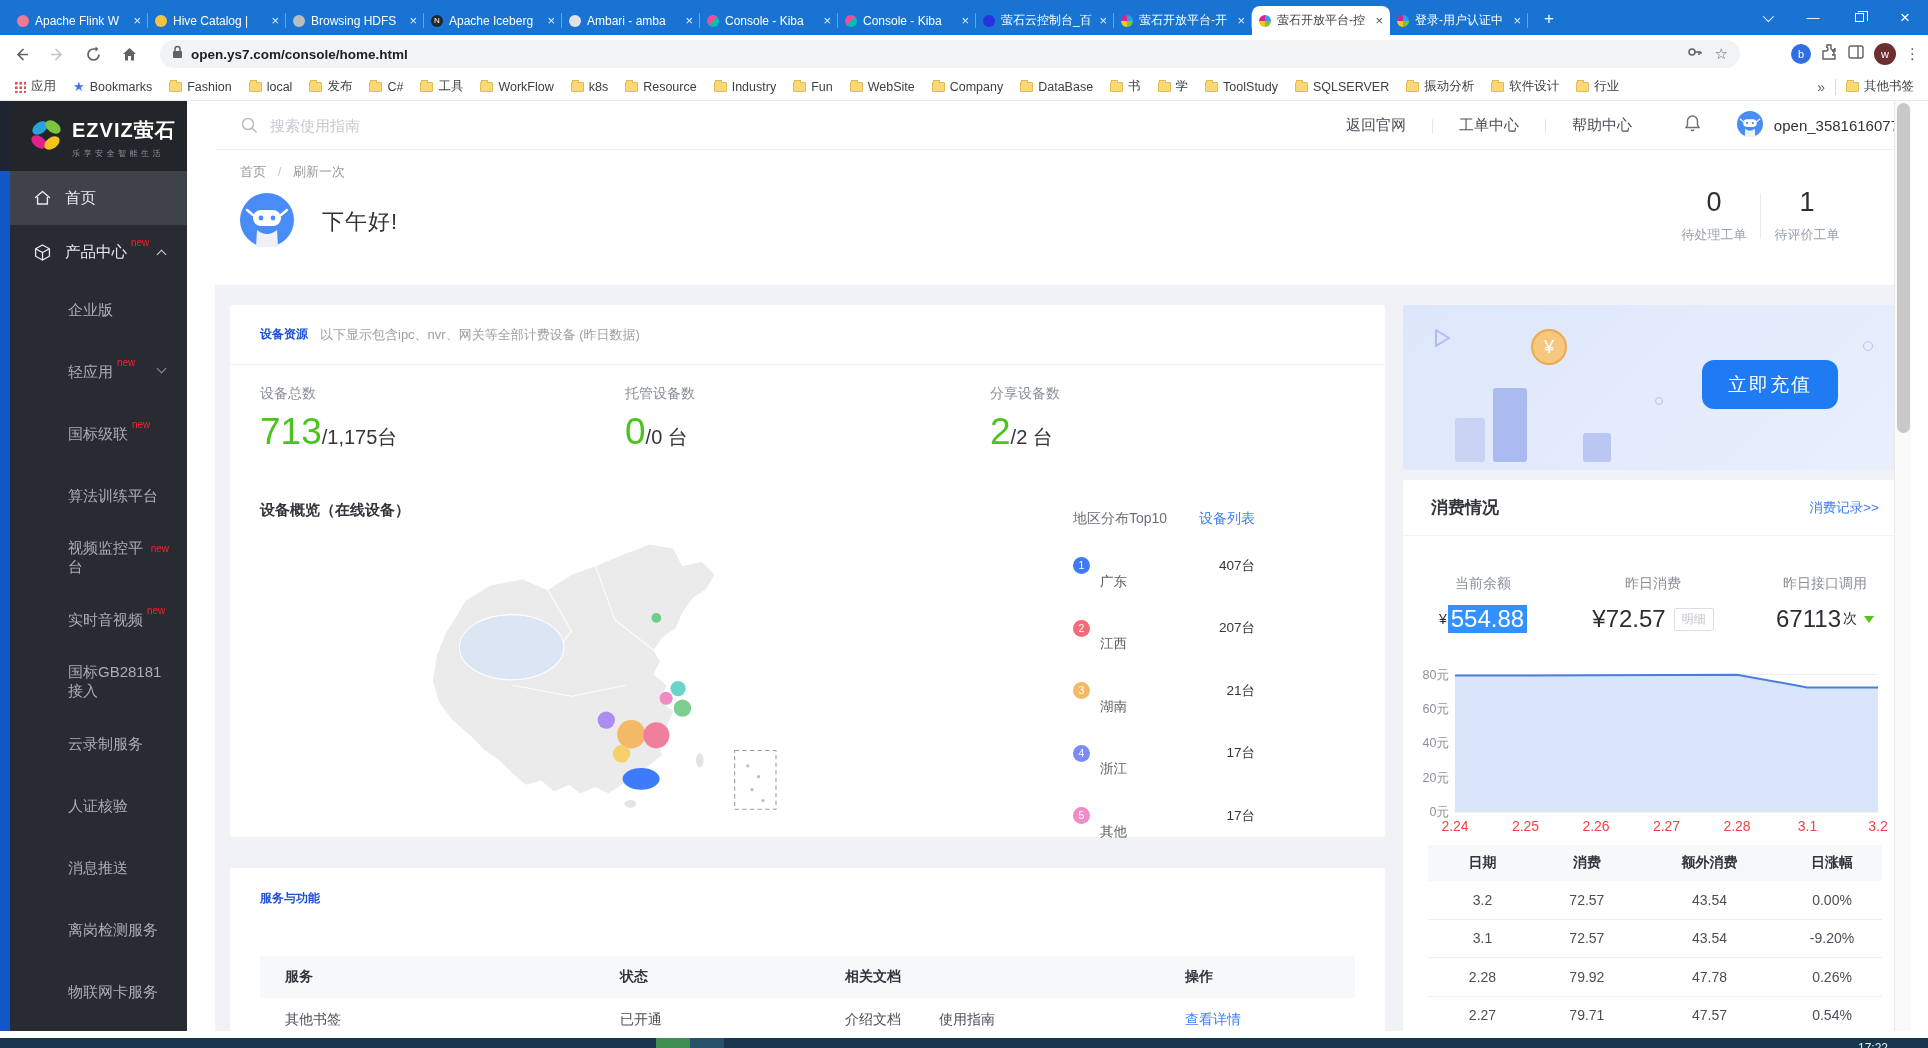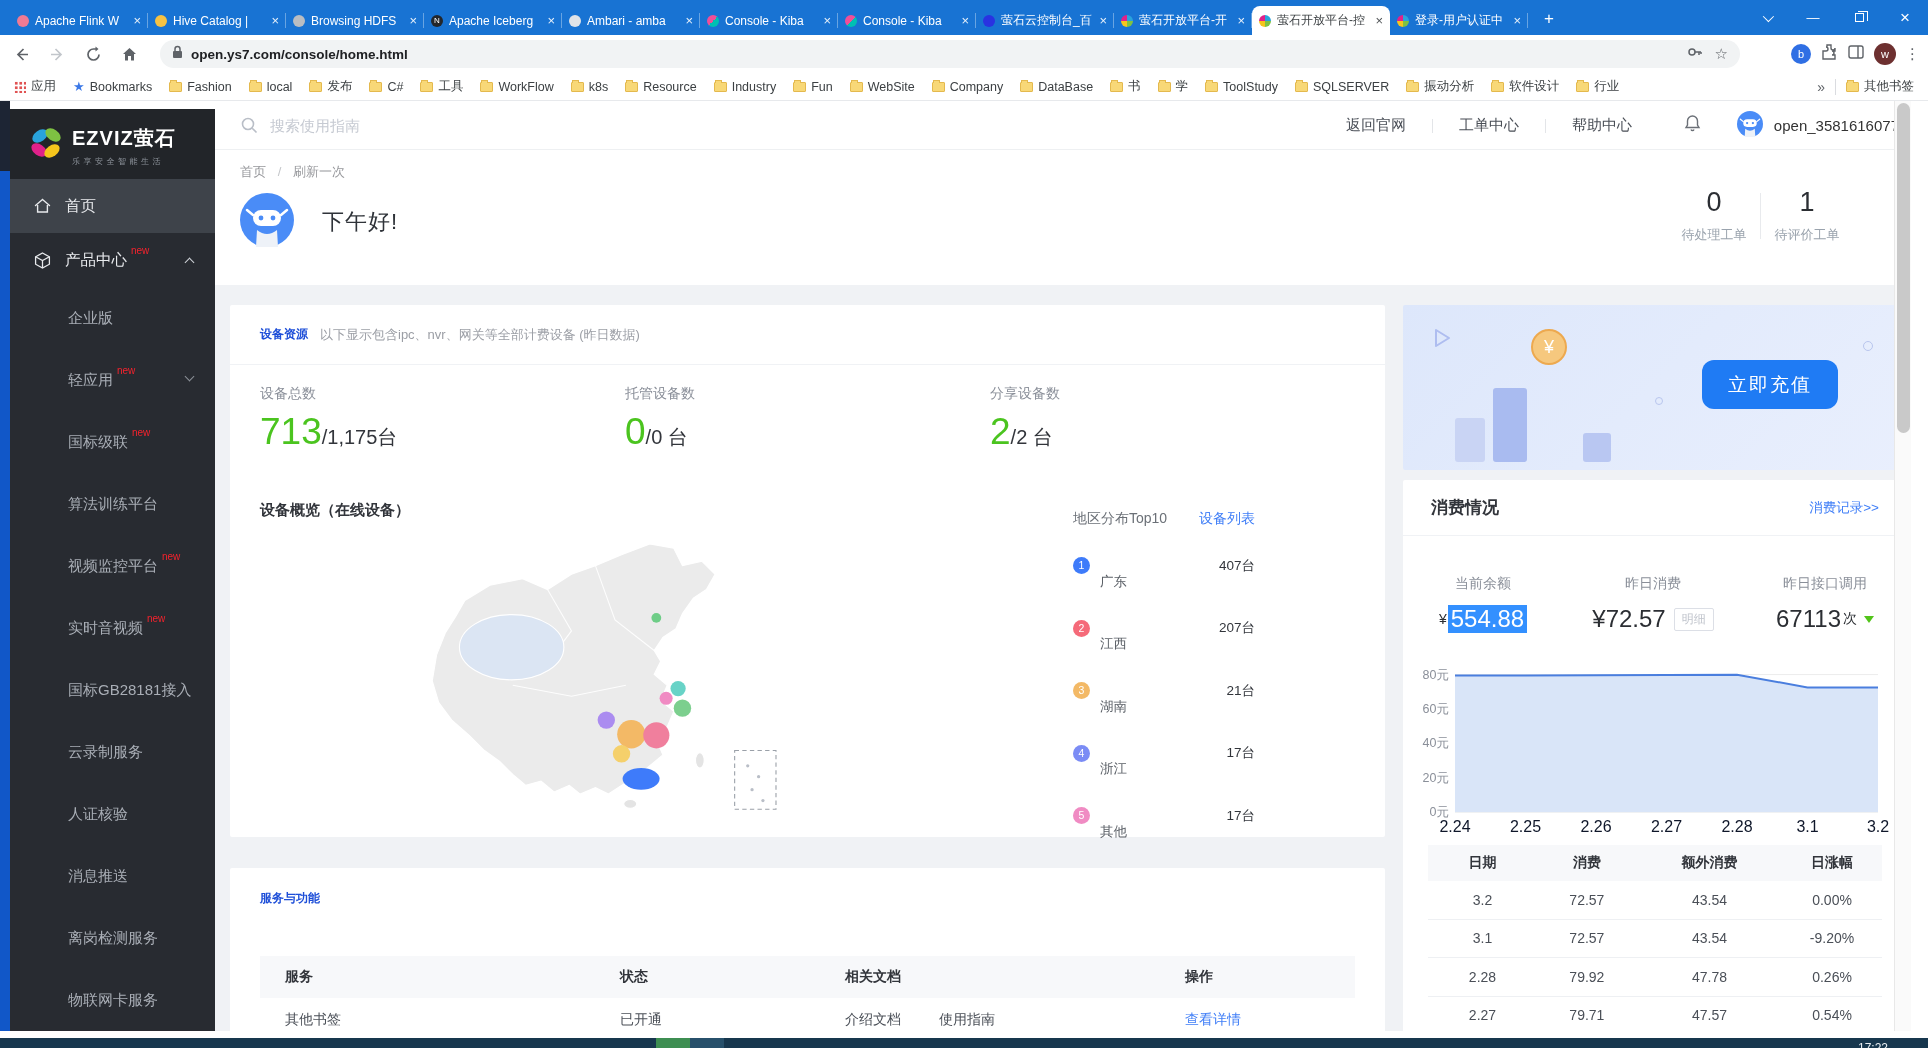--- a/index.html
+++ b/index.html
@@ -53,21 +53,21 @@
   .strip { position:absolute; left:0; top:171px; width:10px; height:860px; background:#1157c8; }
   .win-strip { position:absolute; left:0; top:1031px; width:1928px; height:7px; background:#fff; }
   .taskbar { position:absolute; left:0; top:1038px; width:1928px; height:40px; background:#17374e; }
   .task-green { position:absolute; left:656px; top:0; width:34px; height:40px; background:#3e8e52; }
   .task-lite { position:absolute; left:690px; top:0; width:34px; height:40px; background:#27506b; }
   .task-time { position:absolute; right:40px; top:3px; color:#e8eef2; font-size:12px; }
 
   
   .viewport { position:absolute; left:0; top:101px; width:1928px; height:930px; overflow:hidden; }
 
-  .sidebar { position:absolute; left:10px; top:8px; width:205px; height:930px; background:#282b31; }
+  .sidebar { position:absolute; left:10px; top:0; width:177px; height:930px; background:#282b31; }
   .logo-blk { height:70px; background:#222529; padding:16px 0 0 18px; display:flex; }
   .logo-txt { margin-left:8px; }
   .logo-title { color:#fff; font-size:20px; font-weight:bold; letter-spacing:1px; }
   .logo-tag { color:#8d939b; font-size:8px; letter-spacing:3.5px; margin-top:4px; }
   .side-item { height:54px; display:flex; align-items:center; padding:0 18px 0 24px; color:#e8eaed; font-size:15.5px; position:relative; }
   .side-item.selected { background:#3e434a; }
   .side-item .mi { margin-right:14px; display:flex; }
   .side-item.child { height:62px; padding-left:58px; color:#a9aeb6; font-size:15px; }
   .side-item .new { color:#f5222d; font-size:10px; margin-left:4px; align-self:flex-start; margin-top:12px; }
   .side-item.child .new { margin-top:16px; }
@@ -145,21 +145,21 @@
   .cstat { text-align:center; }
   .cstat .lbl { font-size:14px; color:#8a8f99; }
   .cstat .val { margin-top:12px; font-size:24px; color:#2b2e33; display:flex; align-items:center; justify-content:center; }
   .cstat .cur { font-size:14px; margin-right:1px; }
   .sel { background:#3390ff; color:#fff; padding:0 3px; }
   .detail-btn { font-size:12px; color:#c0c4cc; border:1px solid #dcdfe6; border-radius:2px; padding:2px 7px; margin-left:8px; }
   .unit { font-size:14px; margin-left:2px; }
   .caret-dn { width:0; height:0; border-left:5px solid transparent; border-right:5px solid transparent; border-top:7px solid #52c41a; margin-left:7px; }
   .chart-wrap { position:absolute; left:0; top:178px; width:504px; height:175px; }
   .ytick { position:absolute; left:0; width:46px; text-align:right; font-size:12.5px; color:#8a8f99; }
-  .xtick { position:absolute; top:160px; font-size:16px; color:#0f172a; transform:translateX(-50%); }
+  .xtick { position:absolute; top:160px; font-size:14px; color:#ef4444; transform:translateX(-50%); }
   .cons-table { position:absolute; left:25px; top:365px; width:454px; font-size:14px; }
   .ct-hrow { display:flex; background:#f7f8fa; height:36px; align-items:center; font-weight:bold; color:#32353b; }
   .ct-row { display:flex; height:38.5px; align-items:center; color:#4a4f57; border-bottom:1px solid #eef0f3; }
   .ct-c { text-align:center; }
   .ct-c:nth-child(1){width:24%;} .ct-c:nth-child(2){width:22%;} .ct-c:nth-child(3){width:32%;} .ct-c:nth-child(4){width:22%;}
 </style>
 </head>
 <body>
 
 <div class="screen">

